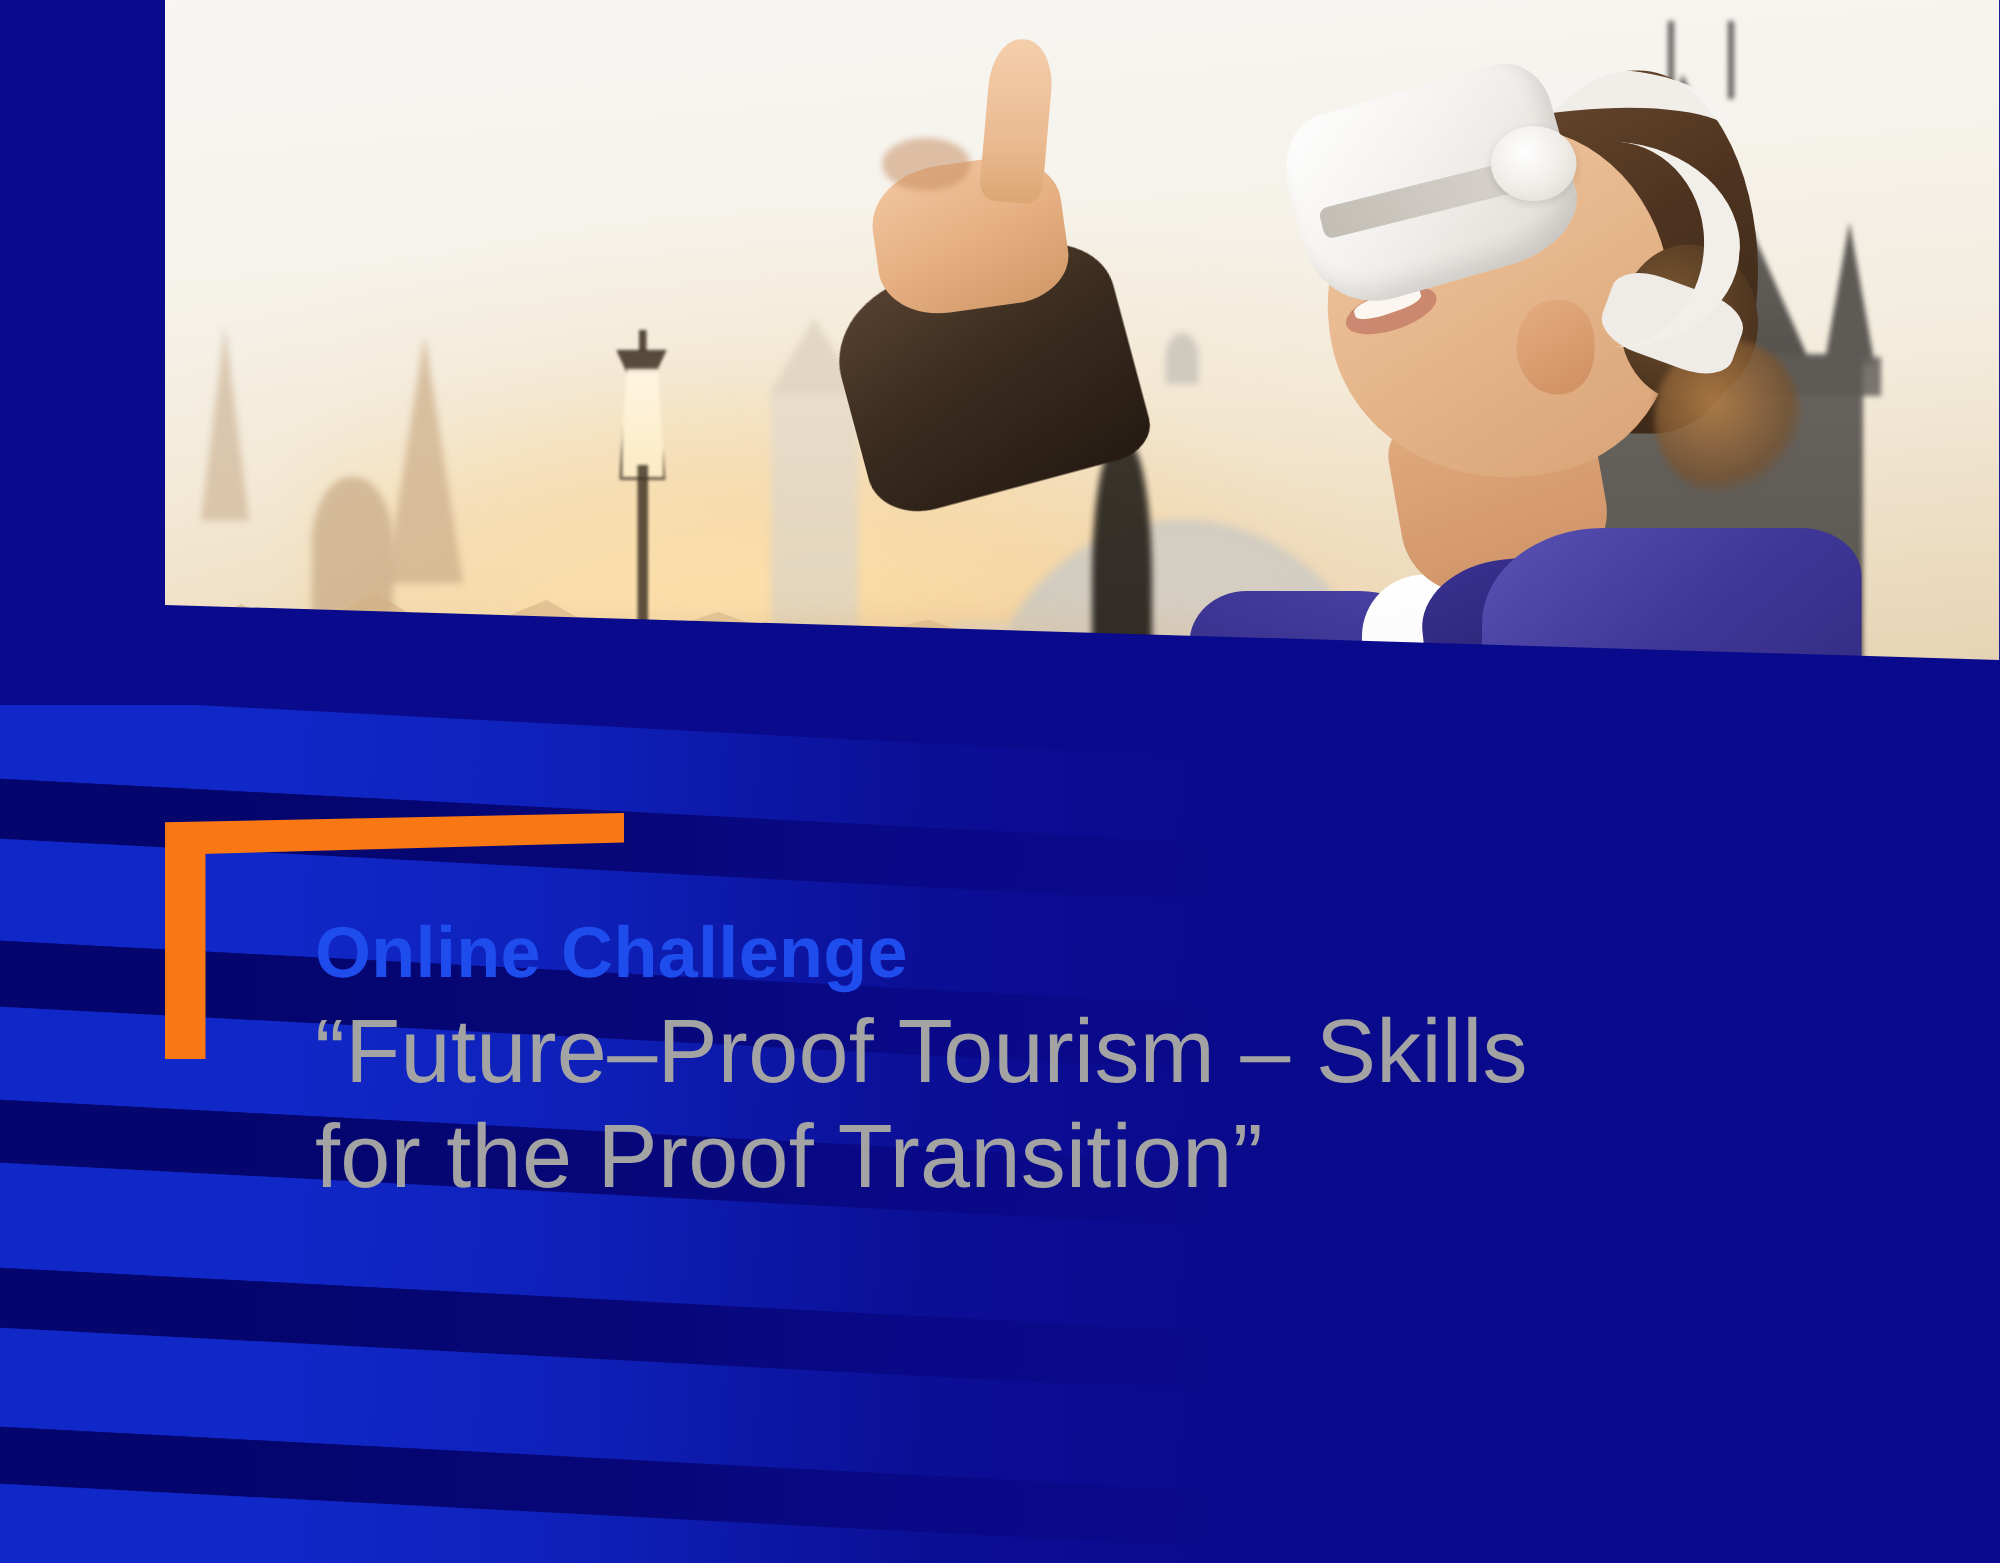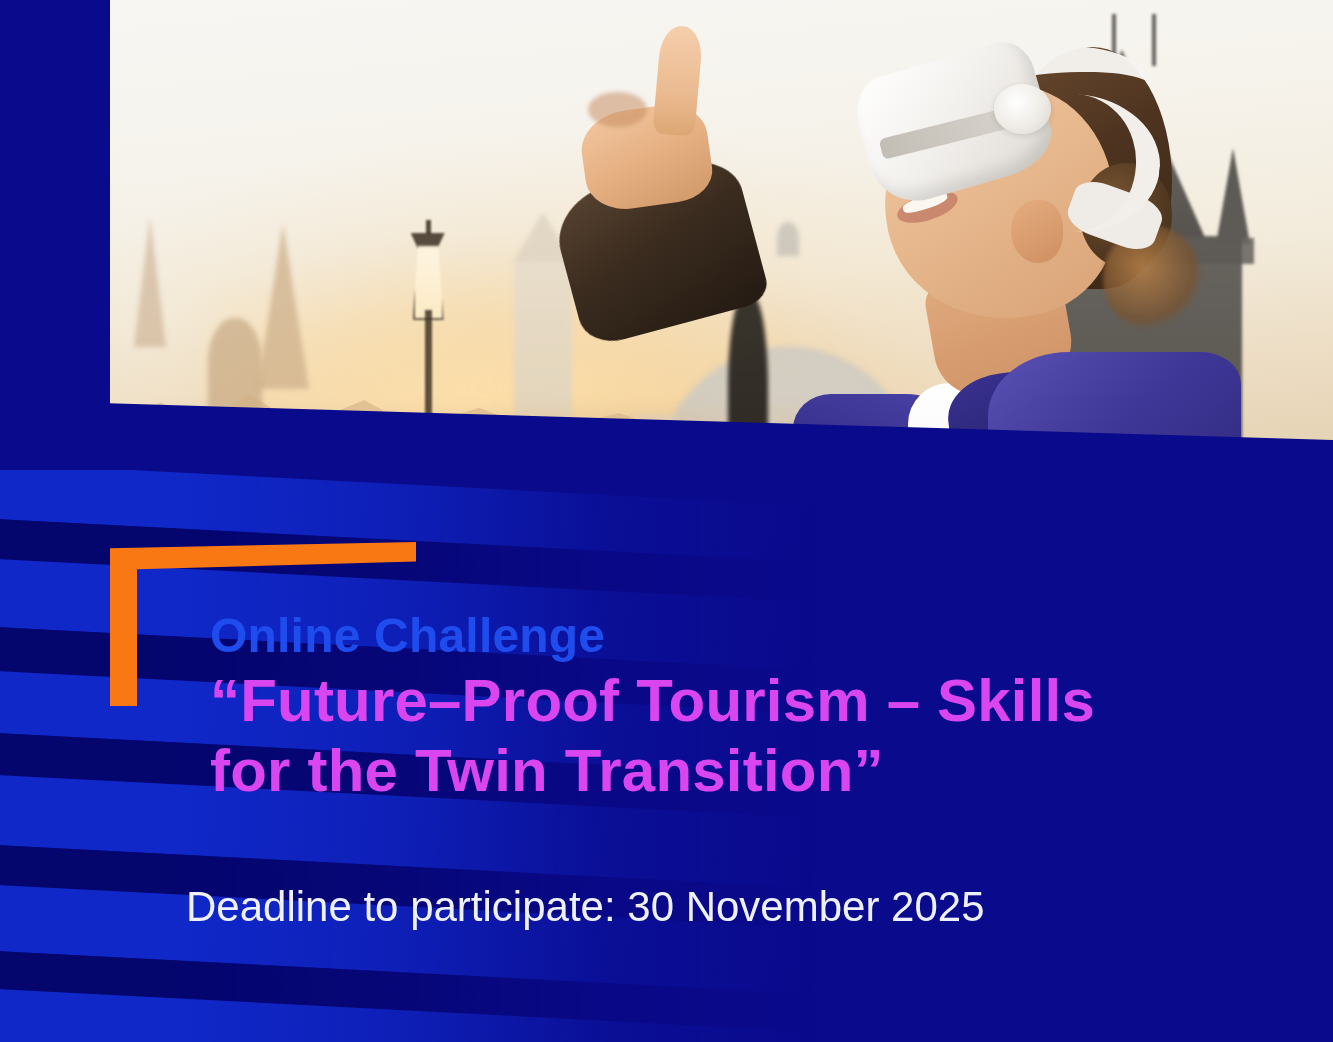--- a/index.html
+++ b/index.html
@@ -333,21 +333,21 @@
     position:absolute;left:0;top:20px;width:27px;height:144px;background:#f97814;
   }
 
   
   .copy{position:absolute;left:186px;top:612px;width:1060px;margin-left:24px;}
   .eyebrow{
     font-size:48px;font-weight:bold;color:#1f4ced;letter-spacing:.2px;
     line-height:1.0;margin:0 0 6px 0;
   }
   .headline{
-    font-size:60px;font-weight:bold;color:#d946ef;line-height:1.16;
+    font-size:60px;font-weight:normal;color:#a3a3a3;line-height:1.16;
     margin:0;letter-spacing:.2px;
   }
   .headline .ln{display:block;white-space:nowrap;}
   .deadline{
     position:absolute;left:186px;top:884px;
     font-size:42px;color:#eef1fb;line-height:1.1;white-space:nowrap;
   }
 </style>
 </head>
 <body>
@@ -445,19 +445,18 @@
 
   <div class="bracket">
     <div class="arm-h"></div>
     <div class="arm-v"></div>
   </div>
 
   <div class="copy">
     <p class="eyebrow">Online Challenge</p>
     <h1 class="headline">
       <span class="ln">“Future–Proof Tourism – Skills</span>
-      <span class="ln">for the Twin Transition”</span>
+      <span class="ln">for the Proof Transition”</span>
     </h1>
   </div>
 
-  <div class="deadline">Deadline to participate: 30 November 2025</div>
 
 </div>
 
 </body></html>

